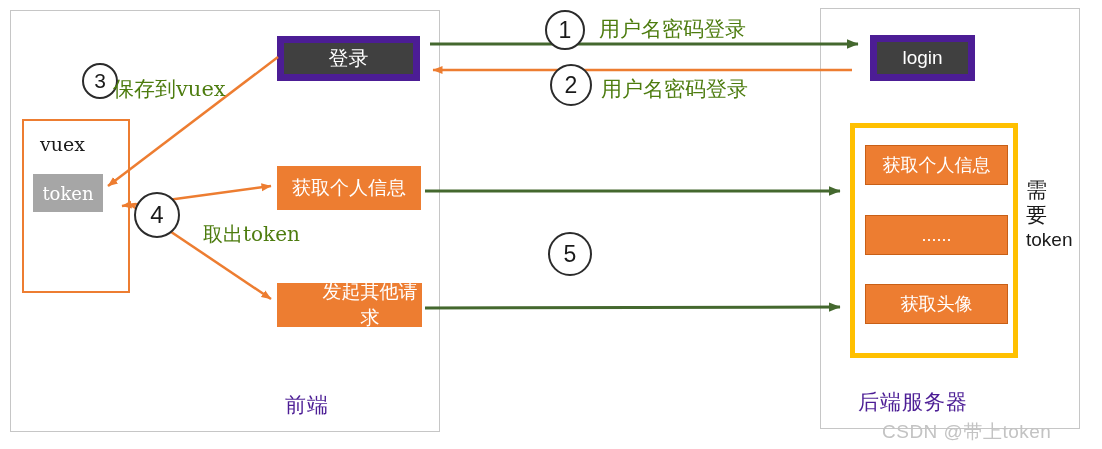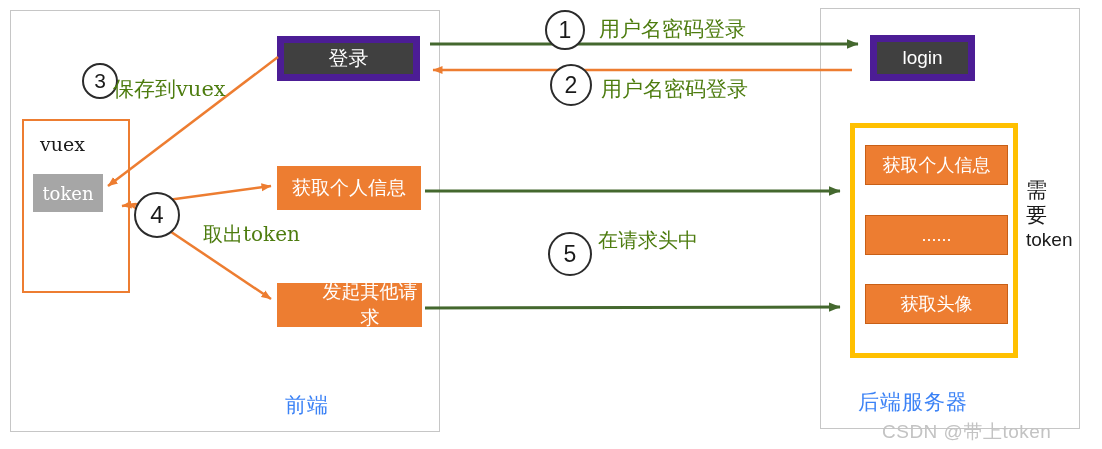--- a/index.html
+++ b/index.html
@@ -3,21 +3,21 @@
 <meta charset="utf-8">
 <style>
   html,body{margin:0;padding:0;background:#ffffff;}
   .stage{
     position:relative;width:1102px;height:449px;background:#ffffff;overflow:hidden;
     font-family:"Liberation Sans","DejaVu Sans",sans-serif;
   }
   .panel{position:absolute;background:#ffffff;border:1px solid #c6c6c6;box-sizing:border-box;}
   .panel-frontend{left:10px;top:10px;width:430px;height:422px;}
   .panel-backend{left:820px;top:8px;width:260px;height:421px;}
-  .panel-title{position:absolute;color:#3b82f6;font-size:21px;letter-spacing:1px;}
+  .panel-title{position:absolute;color:#4c1d95;font-size:21px;letter-spacing:1px;}
   .title-frontend{left:252px;top:391px;width:110px;text-align:center;}
   .title-backend{left:858px;top:388px;}
   .box{position:absolute;display:flex;align-items:center;justify-content:center;
        color:#ffffff;box-sizing:border-box;text-align:center;}
   .green{background:#404040;border:7px solid #4c1d95;}
   .orange{background:#ED7D31;border:1px solid #ED7D31;}
   .orange-bordered{background:#ED7D31;border:1px solid #c85f16;}
   .b-login-cn{left:277px;top:36px;width:143px;height:45px;font-size:20px;}
   .b-profile-l{left:277px;top:166px;width:144px;height:44px;font-size:19px;}
   .b-other{left:277px;top:283px;width:145px;height:44px;font-size:19px;padding-left:41px;}
@@ -109,17 +109,16 @@
   <div class="step-label l2">用户名密码登录</div>
 
   <div class="step-circle c3">3</div>
   <div class="step-label l3">保存到vuex</div>
 
   <div class="step-circle c4">4</div>
   <div class="step-label l4">取出token</div>
 
   <div class="step-circle c5">5</div>
   <div class="step-label l5">
-    <span>在请求头中</span>
   </div>
 
   <div class="watermark">CSDN @带上token</div>
 </div>
 
 </body></html>

